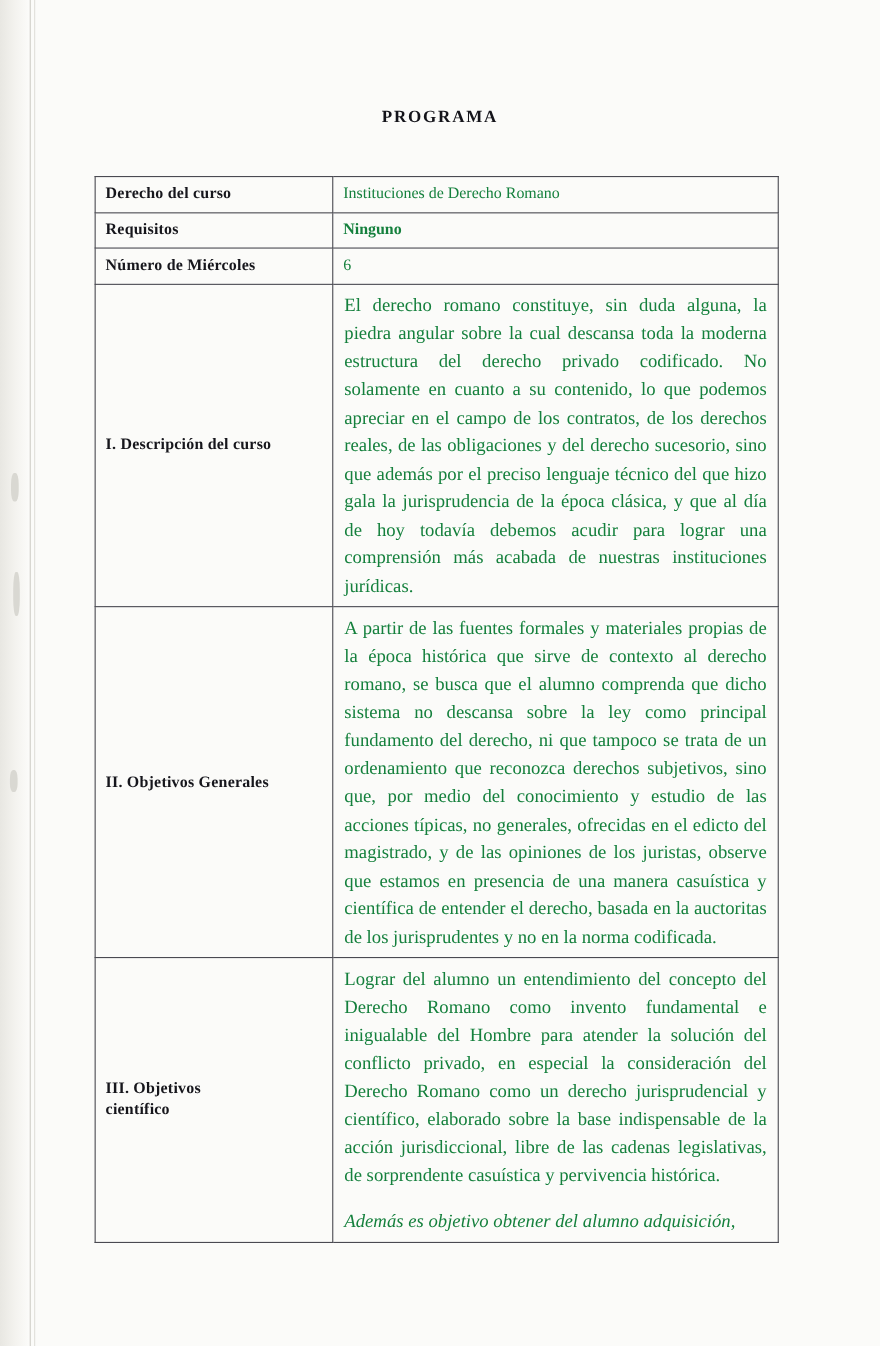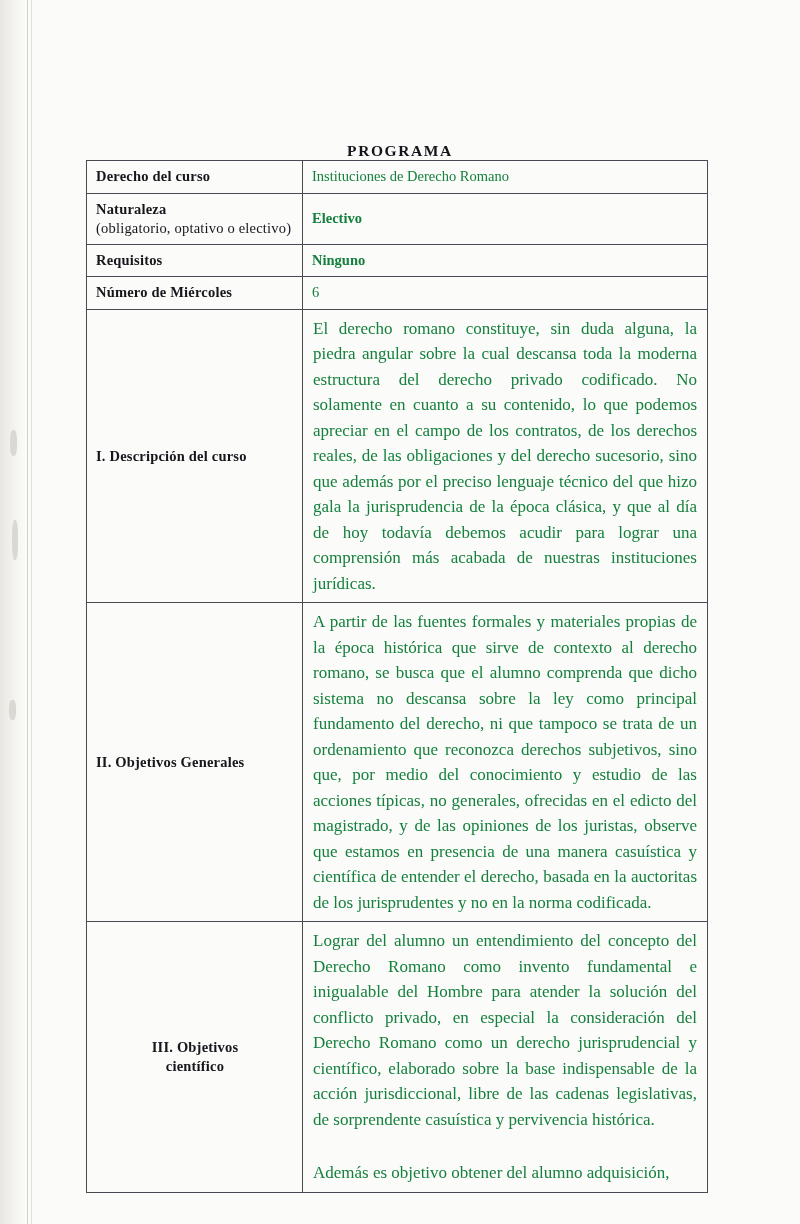--- a/index.html
+++ b/index.html
@@ -45,21 +45,20 @@
   .doc-title {
     position: absolute;
     top: 98px;
     left: 0;
     width: 800px;
     text-align: center;
     font-size: 15.5px;
     font-weight: bold;
     letter-spacing: 1.6px;
     color: #14141a;
-    margin-top: 44px;
   }
 
   table.program {
     position: absolute;
     top: 160px;
     left: 86px;
     width: 622px;
     border-collapse: collapse;
     table-layout: fixed;
   }
@@ -114,27 +113,20 @@
 </div>
 
 <div class="doc-title">PROGRAMA</div>
 
 <table class="program">
   <tbody>
     <tr>
       <td class="label mid">Derecho del curso</td>
       <td class="value cell-pad-lg">Instituciones de Derecho Romano</td>
     </tr>
-    <tr>
-      <td class="label">
-        <div>Naturaleza</div>
-        <div style="font-weight:normal;">(obligatorio, optativo o electivo)</div>
-      </td>
-      <td class="value bold cell-pad-lg" style="vertical-align:middle;">Electivo</td>
-    </tr>
     <tr class="row-tight">
       <td class="label">Requisitos</td>
       <td class="value bold">Ninguno</td>
     </tr>
     <tr class="row-tight">
       <td class="label">Número de Miércoles</td>
       <td class="value">6</td>
     </tr>
     <tr>
       <td class="label mid" style="vertical-align:middle;">I. Descripción del curso</td>
@@ -142,23 +134,23 @@
         <p class="para">El derecho romano constituye, sin duda alguna, la piedra angular sobre la cual descansa toda la moderna estructura del derecho privado codificado. No solamente en cuanto a su contenido, lo que podemos apreciar en el campo de los contratos, de los derechos reales, de las obligaciones y del derecho sucesorio, sino que además por el preciso lenguaje técnico del que hizo gala la jurisprudencia de la época clásica, y que al día de hoy todavía debemos acudir para lograr una comprensión más acabada de nuestras instituciones jurídicas.</p>
       </td>
     </tr>
     <tr>
       <td class="label mid" style="vertical-align:middle;">II. Objetivos Generales</td>
       <td class="value cell-pad-lg">
         <p class="para">A partir de las fuentes formales y materiales propias de la época histórica que sirve de contexto al derecho romano, se busca que el alumno comprenda que dicho sistema no descansa sobre la ley como principal fundamento del derecho, ni que tampoco se trata de un ordenamiento que reconozca derechos subjetivos, sino que, por medio del conocimiento y estudio de las acciones típicas, no generales, ofrecidas en el edicto del magistrado, y de las opiniones de los juristas, observe que estamos en presencia de una manera casuística y científica de entender el derecho, basada en la auctoritas de los jurisprudentes y no en la norma codificada.</p>
       </td>
     </tr>
     <tr>
-      <td class="label" style="vertical-align:middle;text-align:center;">
+      <td class="label" style="vertical-align:middle;">
         <div>III. Objetivos</div>
         <div>científico</div>
       </td>
       <td class="value cell-pad-lg">
         <p class="para">Lograr del alumno un entendimiento del concepto del Derecho Romano como invento fundamental e inigualable del Hombre para atender la solución del conflicto privado, en especial la consideración del Derecho Romano como un derecho jurisprudencial y científico, elaborado sobre la base indispensable de la acción jurisdiccional, libre de las cadenas legislativas, de sorprendente casuística y pervivencia histórica.</p>
-        <p class="para" style="margin-top:28px;">Además es objetivo obtener del alumno adquisición,</p>
+        <p class="para" style="margin-top:16px;font-style:italic;">Además es objetivo obtener del alumno adquisición,</p>
       </td>
     </tr>
   </tbody>
 </table>
 
 </body></html>

